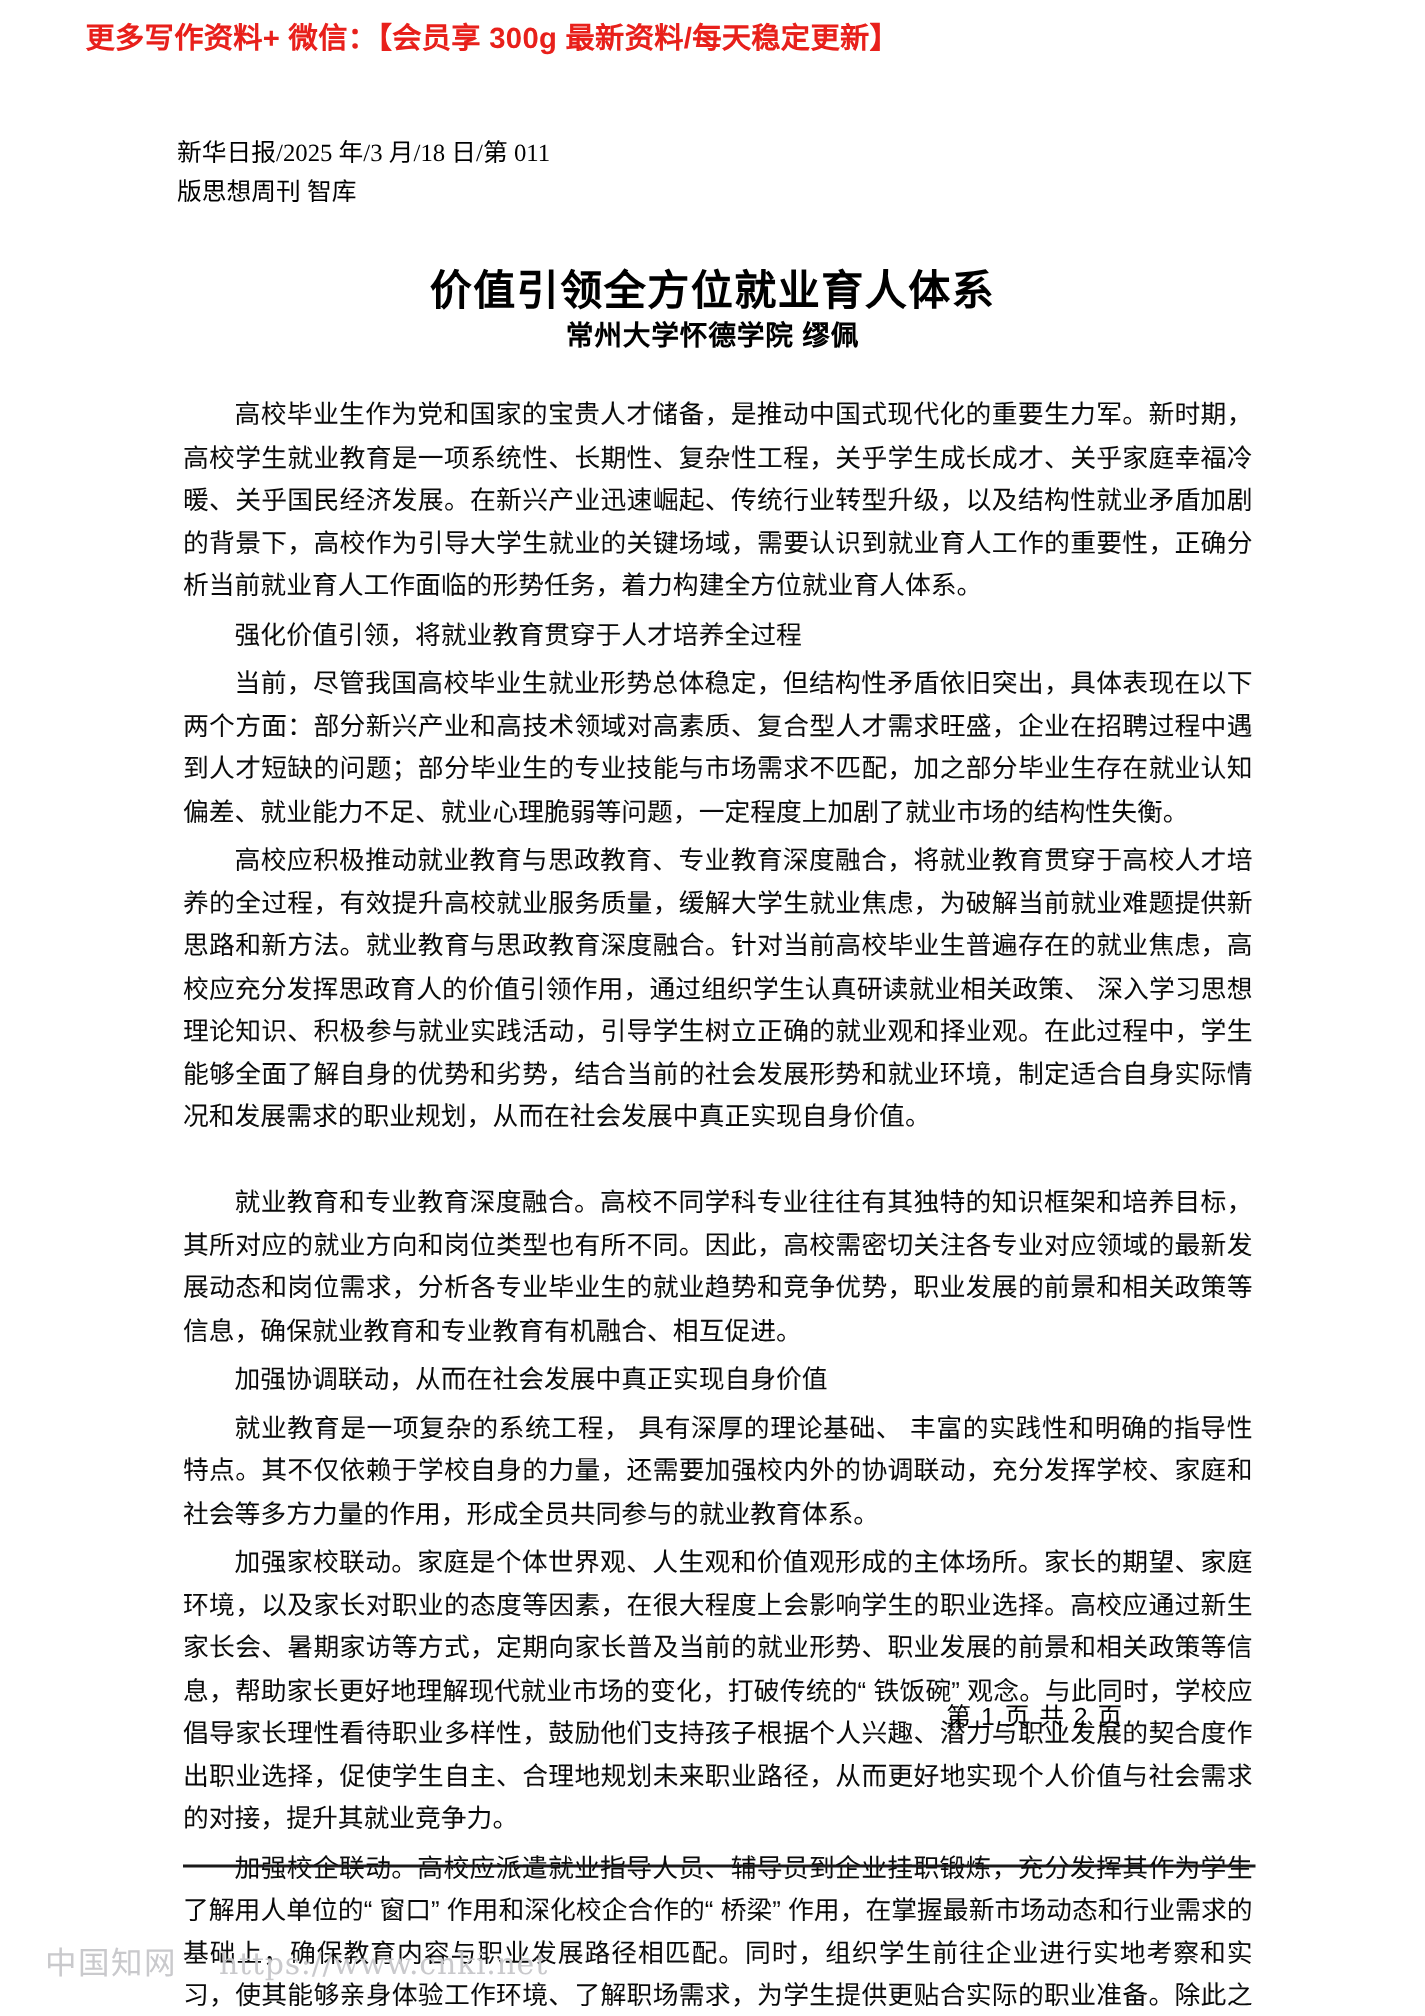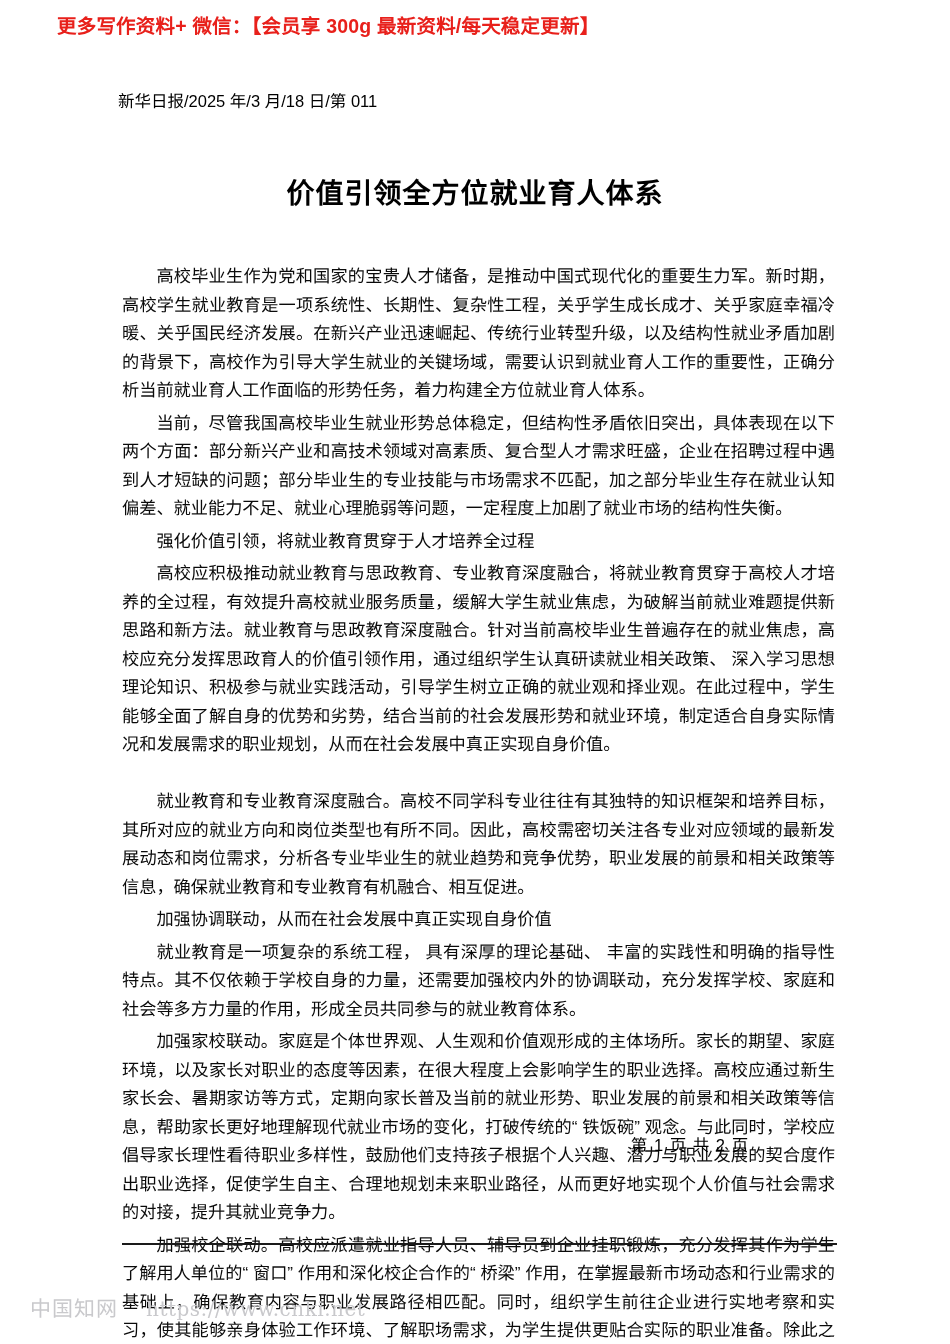--- a/index.html
+++ b/index.html
@@ -43,21 +43,21 @@
 
   .masthead {
     position: absolute;
     left: 118px;
     top: 89px;
     width: 720px;
     font-size: 16.5px;
     line-height: 25.5px;
     color: #000;
   }
-  .masthead .line { white-space: nowrap; }
+  .masthead .line { white-space: nowrap; font-family: Liberation Serif, serif; }
 
   .doc-title {
     position: absolute;
     left: 0;
     top: 158px;
     width: 950px;
     text-align: center;
     font-size: 28px;
     font-weight: bold;
     letter-spacing: 1px;
@@ -145,29 +145,31 @@
 </style>
 </head>
 <body>
 
 <div class="sheet">
 
   <div class="promo-banner">更多写作资料+ 微信：【会员享 300g 最新资料/每天稳定更新】</div>
 
   <div class="masthead">
     <div class="line">新华日报/2025 年/3 月/18 日/第 011</div>
+    <div class="line">版思想周刊 智库</div>
   </div>
 
   <h1 class="doc-title">价值引领全方位就业育人体系</h1>
 
+  <div class="doc-byline">常州大学怀德学院  缪佩</div>
 
   <div class="body-text">
     <p>高校毕业生作为党和国家的宝贵人才储备，是推动中国式现代化的重要生力军。新时期，高校学生就业教育是一项系统性、长期性、复杂性工程，关乎学生成长成才、关乎家庭幸福冷暖、关乎国民经济发展。在新兴产业迅速崛起、传统行业转型升级，以及结构性就业矛盾加剧的背景下，高校作为引导大学生就业的关键场域，需要认识到就业育人工作的重要性，正确分析当前就业育人工作面临的形势任务，着力构建全方位就业育人体系。</p>
+    <p>强化价值引领，将就业教育贯穿于人才培养全过程</p>
     <p>当前，尽管我国高校毕业生就业形势总体稳定，但结构性矛盾依旧突出，具体表现在以下两个方面：部分新兴产业和高技术领域对高素质、复合型人才需求旺盛，企业在招聘过程中遇到人才短缺的问题；部分毕业生的专业技能与市场需求不匹配，加之部分毕业生存在就业认知偏差、就业能力不足、就业心理脆弱等问题，一定程度上加剧了就业市场的结构性失衡。</p>
-    <p>强化价值引领，将就业教育贯穿于人才培养全过程</p>
     <p>高校应积极推动就业教育与思政教育、专业教育深度融合，将就业教育贯穿于高校人才培养的全过程，有效提升高校就业服务质量，缓解大学生就业焦虑，为破解当前就业难题提供新思路和新方法。就业教育与思政教育深度融合。针对当前高校毕业生普遍存在的就业焦虑，高校应充分发挥思政育人的价值引领作用，通过组织学生认真研读就业相关政策、 深入学习思想理论知识、积极参与就业实践活动，引导学生树立正确的就业观和择业观。在此过程中，学生能够全面了解自身的优势和劣势，结合当前的社会发展形势和就业环境，制定适合自身实际情况和发展需求的职业规划，从而在社会发展中真正实现自身价值。</p>
     <p class="spaced-before">就业教育和专业教育深度融合。高校不同学科专业往往有其独特的知识框架和培养目标，其所对应的就业方向和岗位类型也有所不同。因此，高校需密切关注各专业对应领域的最新发展动态和岗位需求，分析各专业毕业生的就业趋势和竞争优势，职业发展的前景和相关政策等信息，确保就业教育和专业教育有机融合、相互促进。</p>
     <p>加强协调联动，从而在社会发展中真正实现自身价值</p>
     <p>就业教育是一项复杂的系统工程， 具有深厚的理论基础、 丰富的实践性和明确的指导性特点。其不仅依赖于学校自身的力量，还需要加强校内外的协调联动，充分发挥学校、家庭和社会等多方力量的作用，形成全员共同参与的就业教育体系。</p>
     <p>加强家校联动。家庭是个体世界观、人生观和价值观形成的主体场所。家长的期望、家庭环境，以及家长对职业的态度等因素，在很大程度上会影响学生的职业选择。高校应通过新生家长会、暑期家访等方式，定期向家长普及当前的就业形势、职业发展的前景和相关政策等信息，帮助家长更好地理解现代就业市场的变化，打破传统的“ 铁饭碗” 观念。与此同时，学校应倡导家长理性看待职业多样性，鼓励他们支持孩子根据个人兴趣、潜力与职业发展的契合度作出职业选择，促使学生自主、合理地规划未来职业路径，从而更好地实现个人价值与社会需求的对接，提升其就业竞争力。</p>
     <p>加强校企联动。高校应派遣就业指导人员、辅导员到企业挂职锻炼，充分发挥其作为学生了解用人单位的“ 窗口” 作用和深化校企合作的“ 桥梁” 作用，在掌握最新市场动态和行业需求的基础上，确保教育内容与职业发展路径相匹配。同时，组织学生前往企业进行实地考察和实习，使其能够亲身体验工作环境、了解职场需求，为学生提供更贴合实际的职业准备。除此之外，学校还应邀请优质企业进校为学生提供就业指导，并在人才培养课程开发、就业实践基地搭建等方</p>
   </div>
 
   <div class="page-number">第 1 页 共 2 页</div>
 

